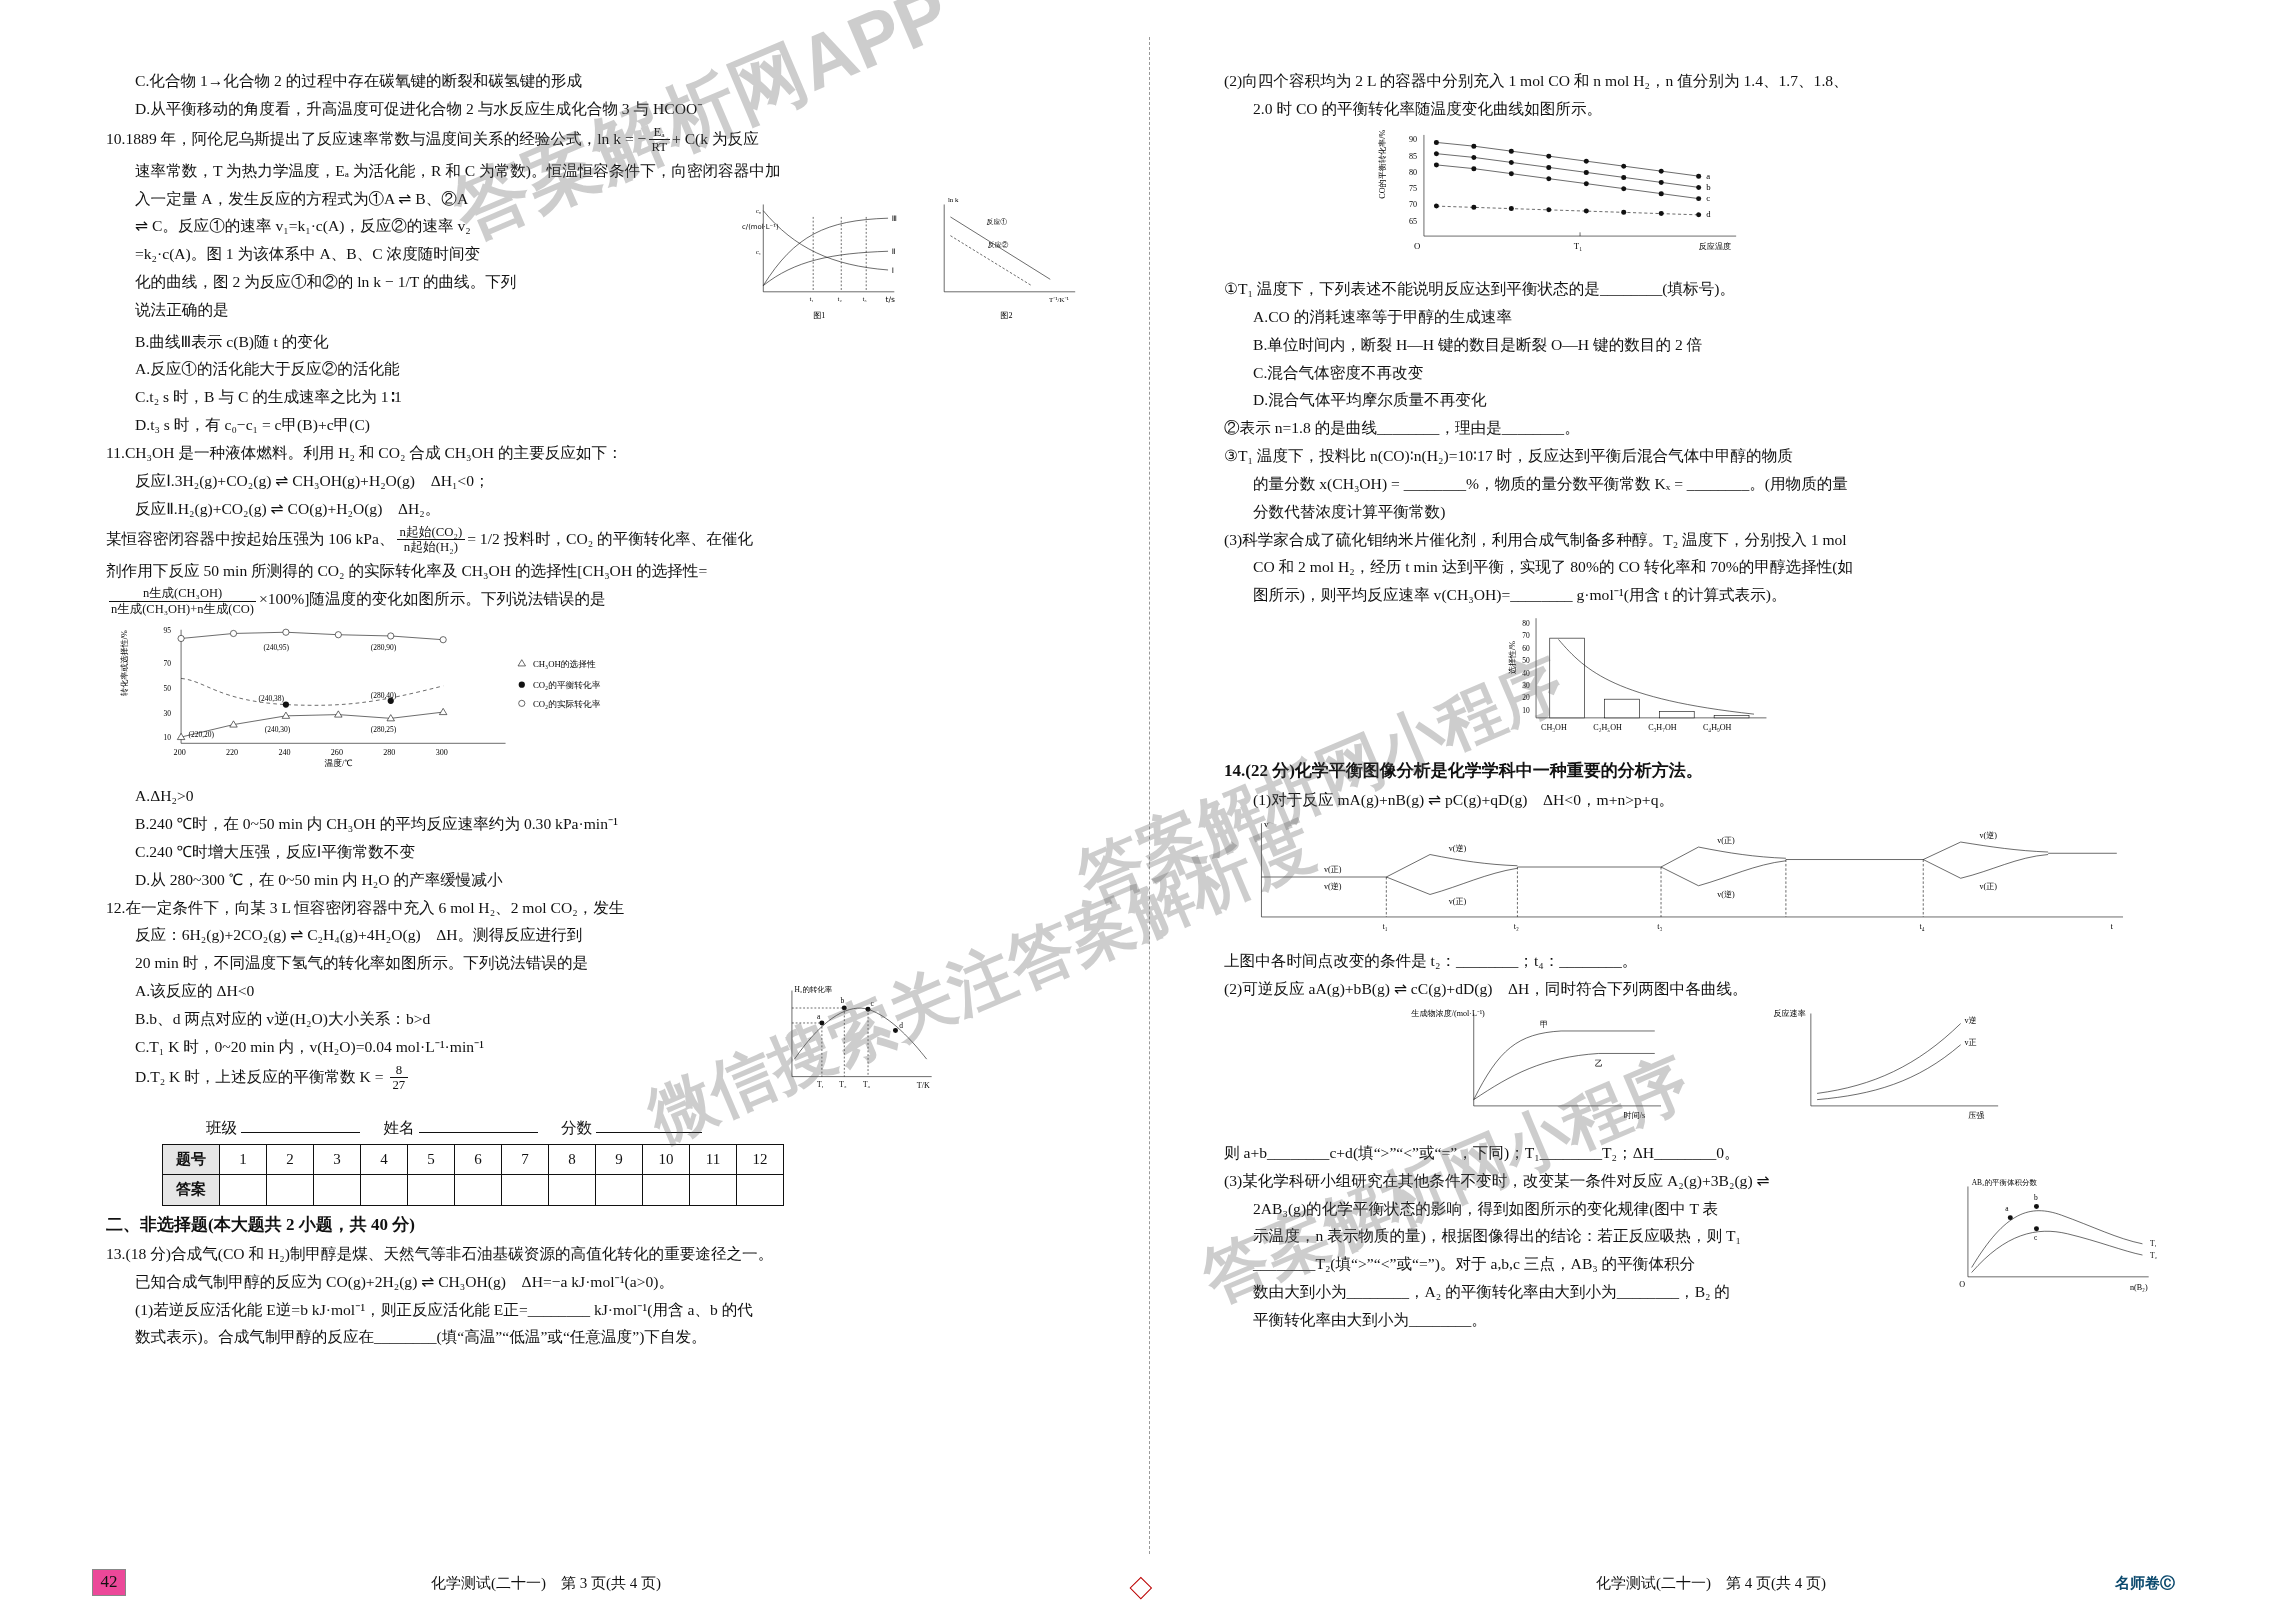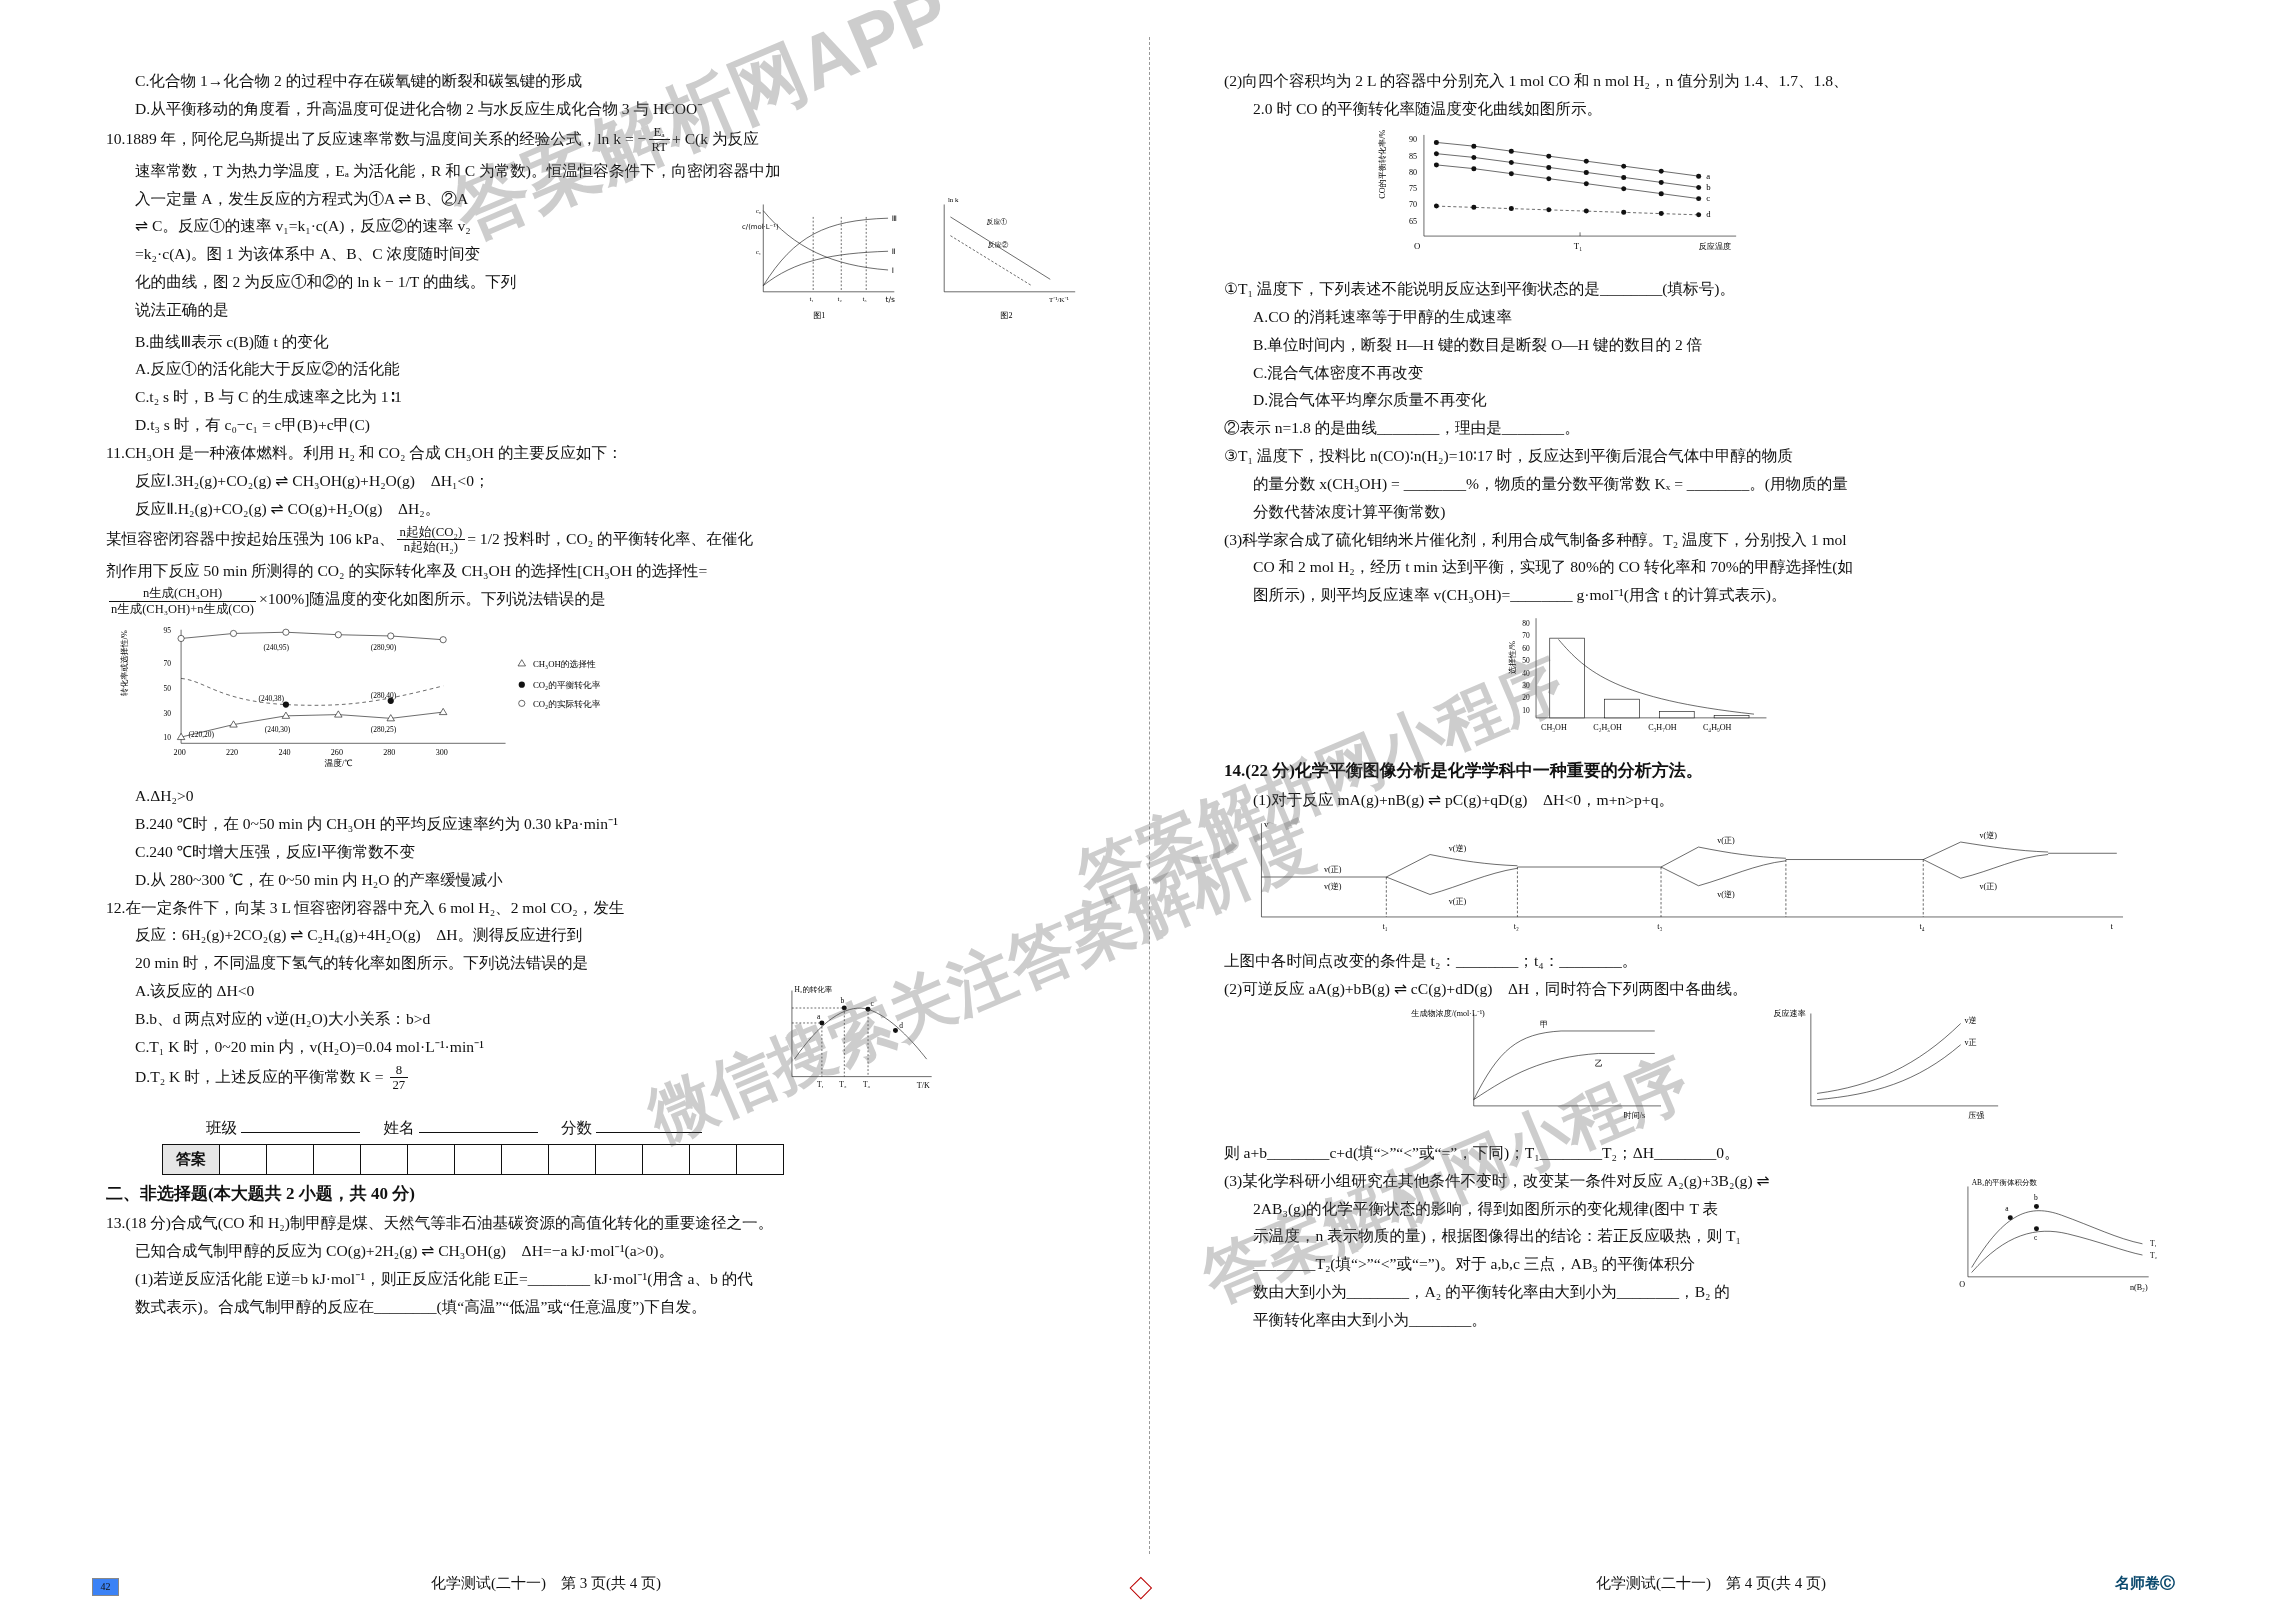--- a/index.html
+++ b/index.html
@@ -8,21 +8,21 @@
   .col{position:absolute;top:69px;width:999px;}
   .colL{left:106px;}
   .colR{left:1224px;}
   .ln{font-size:15.6px;line-height:1.55;margin:0 0 3.7px 0;}
   .ind{margin-left:29px;}
   .frac{display:inline-block;vertical-align:middle;text-align:center;font-size:0.82em;line-height:1.15;margin:0 2.5px;}
   .frac .num{display:block;border-bottom:0.6px solid #111;padding:0 2.5px;}
   .frac .den{display:block;padding:0 2.5px;}
   .divider{position:absolute;left:1149px;top:37px;width:0;height:1517px;border-left:0.6px dashed #999;}
   .footer{position:absolute;bottom:32px;font-size:15px;margin-top:36px;}
-  .pgnum{position:absolute;left:92px;bottom:27.5px;background:#3b82f6;border:0.6px solid #888;padding:2.5px 7.5px;font-size:10px;}
+  .pgnum{position:absolute;left:92px;bottom:27.5px;background:#ec4899;border:0.6px solid #888;padding:2.5px 7.5px;font-size:17px;}
   .footL{left:431px;bottom:30px;}
   .footR{left:1596px;bottom:30px;}
   .brand{position:absolute;right:109px;bottom:30px;font-size:15px;color:#0c4a6e;font-weight:bold;}
   .diamond{position:absolute;left:1133px;bottom:27.5px;width:13.7px;height:13.7px;border:1.2px solid #b00;transform:rotate(45deg);}
   .wm{position:absolute;color:rgba(90,90,90,0.30);font-weight:bold;white-space:nowrap;transform:rotate(-23deg);font-family:"Liberation Sans",sans-serif;pointer-events:none;}
   table.ansrow{border-collapse:collapse;margin-left:56px;margin-top:3.7px;}
   table.ansrow td{border:0.6px solid #111;width:44px;height:27.5px;text-align:center;font-size:15px;}
   table.ansrow td.h{width:54px;background:#e6e6e6;font-weight:bold;}
   .blanks{display:inline-block;border-bottom:0.6px solid #111;min-width:75px;}
   .titleline{font-weight:bold;font-size:17px;margin-top:6.2px;}
@@ -212,20 +212,35 @@
       &nbsp;&nbsp;&nbsp;&nbsp;
       <span>姓名</span>
       <span class="blanks" style="min-width:119px"></span>
       &nbsp;&nbsp;&nbsp;&nbsp;
       <span>分数</span>
       <span class="blanks" style="min-width:106px"></span>
     </div>
 
     <table class="ansrow">
       <tbody>
+          <tr>
+        <td class="h">题号</td>
+        <td>1</td>
+        <td>2</td>
+        <td>3</td>
+        <td>4</td>
+        <td>5</td>
+        <td>6</td>
+        <td>7</td>
+        <td>8</td>
+        <td>9</td>
+        <td>10</td>
+        <td>11</td>
+        <td>12</td>
+      </tr>
       <tr>
         <td class="h">答案</td>
         <td></td>
         <td></td>
         <td></td>
         <td></td>
         <td></td>
         <td></td>
         <td></td>
         <td></td>

